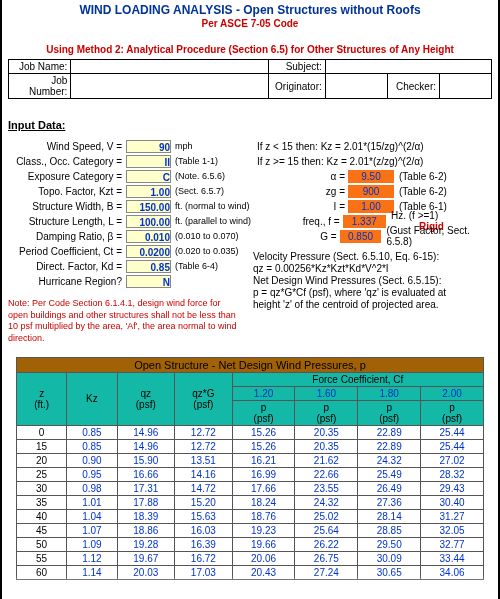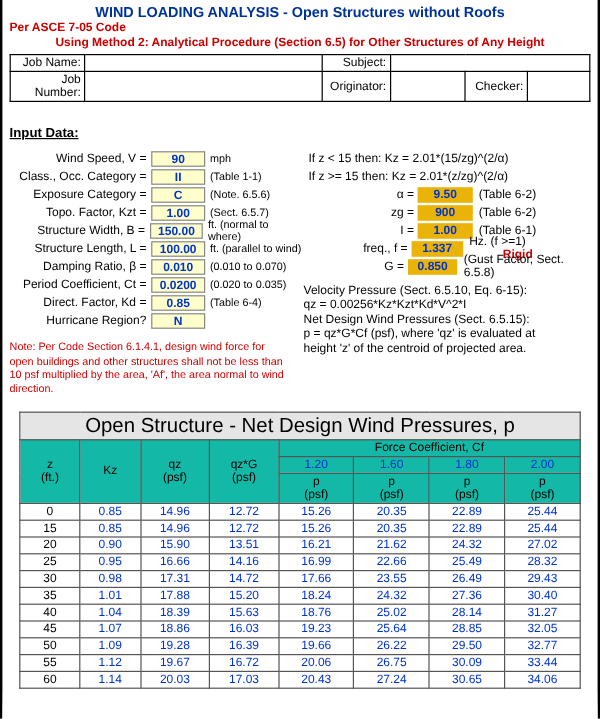--- a/index.html
+++ b/index.html
@@ -20,24 +20,25 @@
     position: relative;
   }
   h1 {
     font-size: 12px;
     font-weight: bold;
     color: #003399;
     text-align: center;
     margin: 0 0 1px 0;
   }
   .subtitle {
+    text-align: center;
     font-size: 10px;
     font-weight: bold;
     color: #cc0000;
-    margin: 0 0 1px 0;
+    margin: 0 0 15px 0;
   }
   .subtitle2 {
     text-align: center;
     font-size: 10px;
     font-weight: bold;
     color: #cc0000;
     margin: 0 0 4px 0;
   }
   .hdr-grid {
     border-collapse: collapse;
@@ -58,21 +59,21 @@
     text-decoration: underline;
     margin: 20px 0 8px 0;
   }
   .cols { display: flex; }
   .col-left { width: 245px; }
   .col-right { width: 235px; }
   .input-row { display: flex; align-items: center; margin-bottom: 1px; height: 14px; }
   .input-lbl { width: 118px; text-align: right; padding-right: 4px; font-size: 10px; }
   .input-val {
     width: 45px;
-    text-align: center;
+    text-align: right;
     background: #ffffcc;
     font-size: 10px;
     color: #0033cc;
     font-weight: bold;
     height: 13px;
     line-height: 13px;
     border: 1px solid #888;
   }
   .input-unit { padding-left: 4px; font-size: 9px; }
   .note {
@@ -81,46 +82,46 @@
     margin-top: 10px;
     line-height: 1.3;
     width: 235px;
   }
   .res-row { display: flex; align-items: center; margin-bottom: 1px; height: 14px; font-size: 10px; }
   .res-lbl { width: 95px; text-align: right; padding-right: 3px; }
   .res-full { width: 230px; padding-left: 4px; }
   .val-box {
     width: 46px;
     text-align: center;
-    background: #eab308;
+    background: #f97316;
     color: #0033cc;
-    font-weight: bold;
+    font-weight: normal;
     height: 13px;
     line-height: 13px;
   }
   .res-note { padding-left: 5px; }
   .red { color: #cc0000; font-weight: bold; padding-left: 28px; }
   .vsec { margin-top: 8px; }
   .vtitle { font-size: 10px; margin: 1px 0; }
   .wind-tbl {
     border-collapse: collapse;
     margin: 12px auto 0 auto;
     width: 468px;
   }
   .wind-tbl th, .wind-tbl td {
     border: 1px solid #555;
     font-size: 10px;
     padding: 1px 0;
     text-align: center;
     height: 13px;
   }
   .wind-tbl .title-row th {
-    background: #e5e5e5;
+    background: #a16207;
     font-weight: normal;
-    font-size: 17px;
+    font-size: 11px;
     text-align: center;
   }
   .wind-tbl .hdr2 th { background: #14b8a6; font-weight: normal; }
   .wind-tbl .cf-val { background: #ffffcc; font-weight: bold; color: #0033cc; }
   .wind-tbl td.kz, .wind-tbl td.qz, .wind-tbl td.qzg, .wind-tbl td.p { color: #0033cc; }
   .wind-tbl td.z { color: #000; }
   .fade {
     position: absolute;
     left: 0; right: 0; bottom: 0;
     height: 24px;
@@ -176,21 +177,21 @@
           <div class="input-unit">(Note. 6.5.6)</div>
         </div>
     <div class="input-row">
           <div class="input-lbl">Topo. Factor, Kzt =</div>
           <div class="input-val">1.00</div>
           <div class="input-unit">(Sect. 6.5.7)</div>
         </div>
     <div class="input-row">
           <div class="input-lbl">Structure Width, B =</div>
           <div class="input-val">150.00</div>
-          <div class="input-unit">ft. (normal to where)</div>
+          <div class="input-unit">ft. (normal to wind)</div>
         </div>
     <div class="input-row">
           <div class="input-lbl">Structure Length, L =</div>
           <div class="input-val">100.00</div>
           <div class="input-unit">ft. (parallel to wind)</div>
         </div>
     <div class="input-row">
           <div class="input-lbl">Damping Ratio, β =</div>
           <div class="input-val">0.010</div>
           <div class="input-unit">(0.010 to 0.070)</div>

